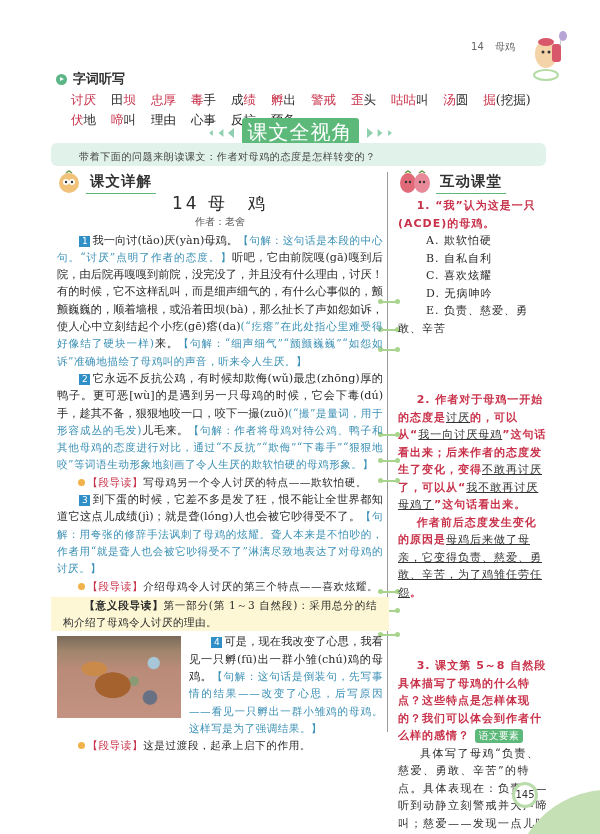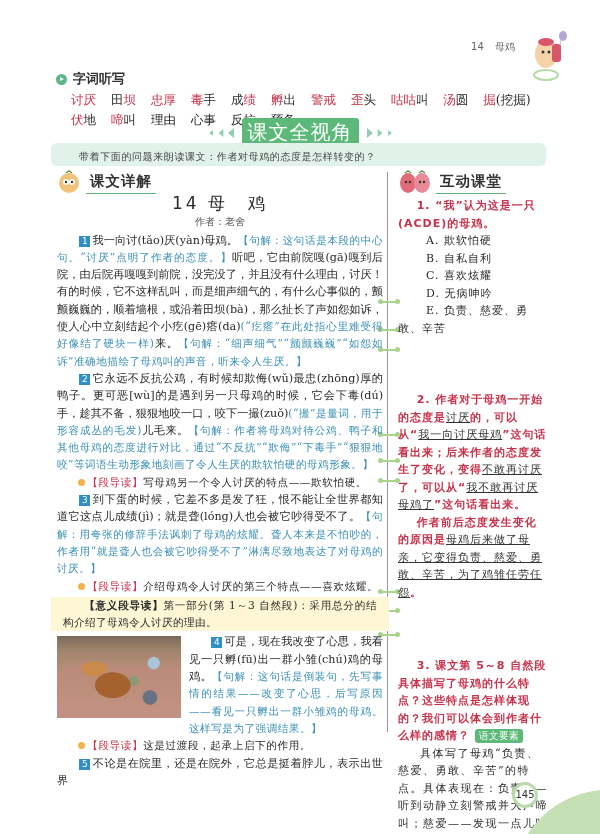--- a/index.html
+++ b/index.html
@@ -196,23 +196,20 @@
   <div class="photo-wrap">
     <div class="photo"></div>
     <p class="photo-text para">
       <span class="pnum">4</span><span>可是，现在我改变了心思，我看见一只孵(fū)出一群小雏(chú)鸡的母鸡。</span><span class="note">【句解：这句话是倒装句，先写事情的结果——改变了心思，后写原因——看见一只孵出一群小雏鸡的母鸡。这样写是为了强调结果。】</span>
     </p>
   </div>
   <p class="guide">
     <span class="bulb"></span><span class="guide-label">【段导读】</span><span>这是过渡段，起承上启下的作用。</span>
   </p>
 
-  <p class="para">
-    <span class="pnum">5</span><span>不论是在院里，还是在院外，它总是挺着脖儿，表示出世界</span>
-  </p>
 </div>
 
 <div class="right-col">
   <div>
     <div class="q-red q-indent">1. “我”认为这是一只</div>
     <div class="q-red">(ACDE)的母鸡。</div>
     <div class="opt">A. 欺软怕硬</div>
     <div class="opt">B. 自私自利</div>
     <div class="opt">C. 喜欢炫耀</div>
     <div class="opt">D. 无病呻吟</div>

